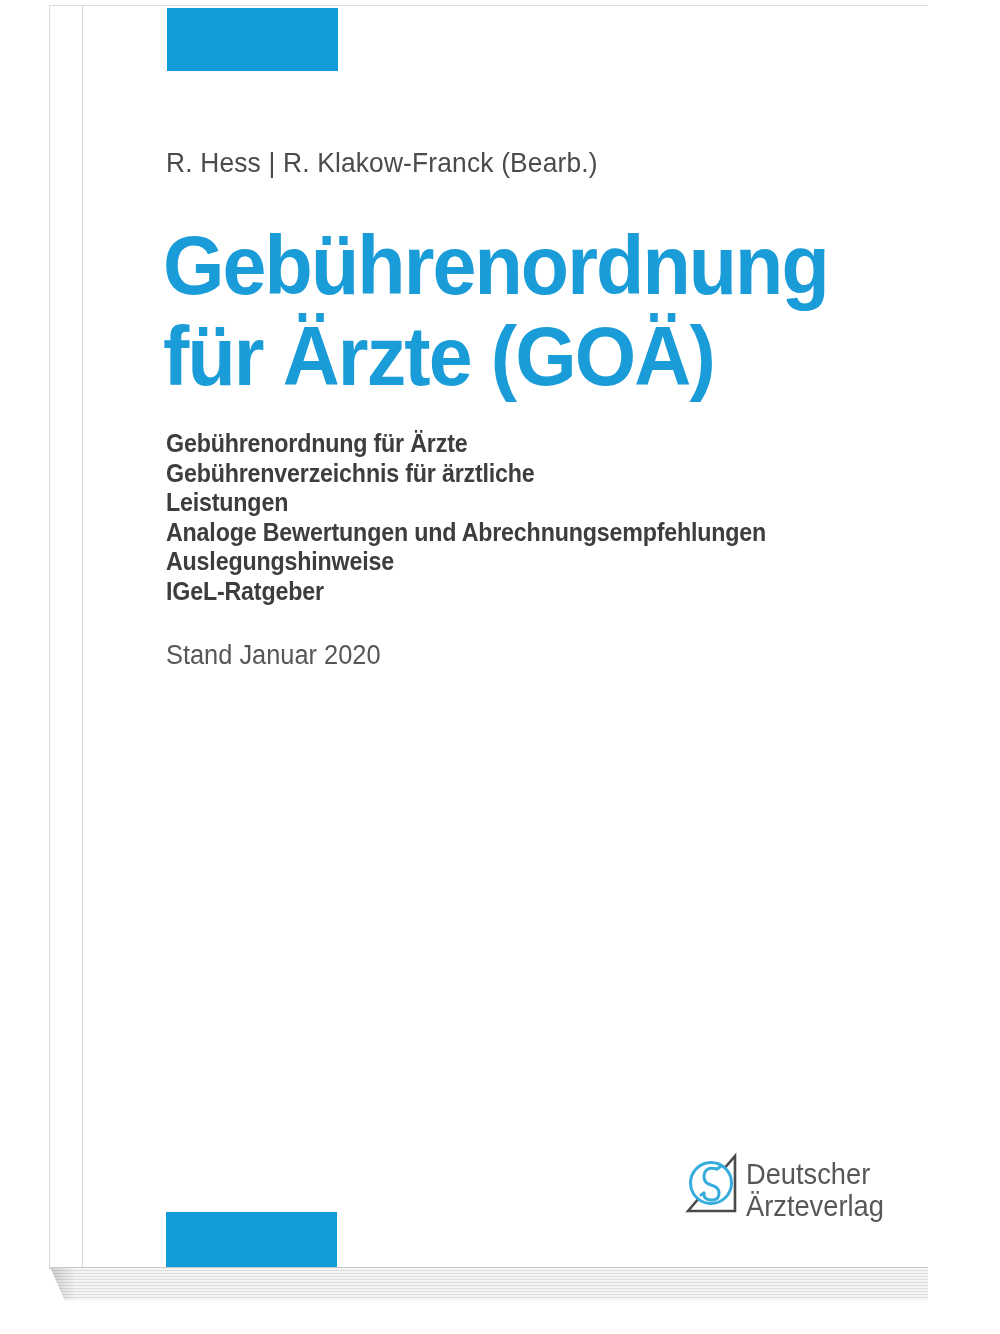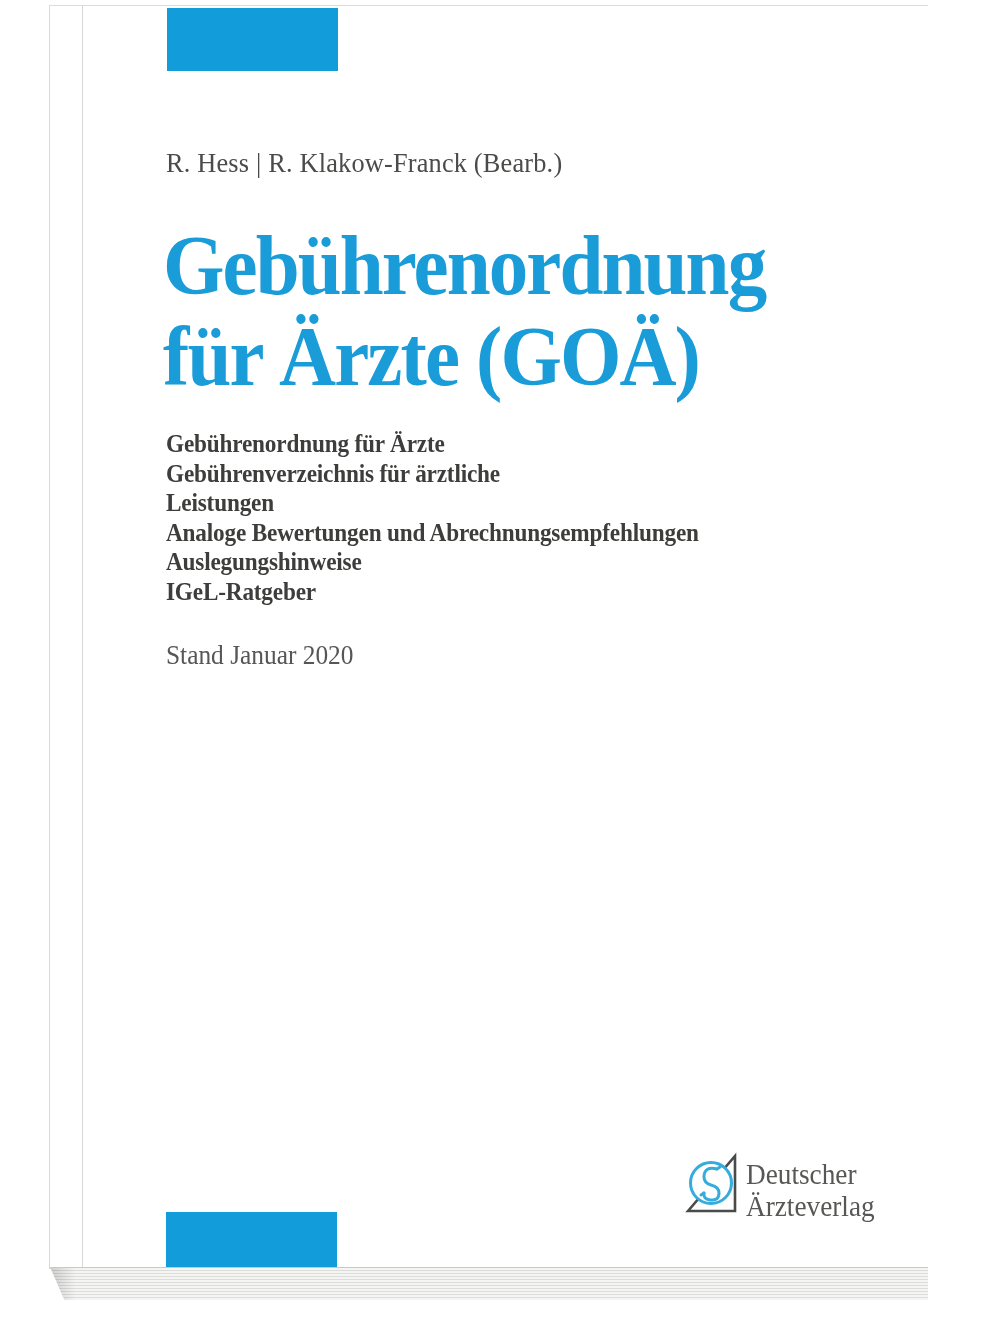--- a/index.html
+++ b/index.html
@@ -1,17 +1,17 @@
 <!DOCTYPE html>
 <html style="--accent_cyan: #129CDA; --title_cyan: #1A9CD8; --logo_circle_cyan: #35ACDC; --text_dark: #3D3D3C; --text_gray: #575756;"><head>
 <meta charset="utf-8">
 <style>
   html,body{margin:0;padding:0;background:#ffffff;}
   .stage{position:relative;width:928px;height:1334px;background:#ffffff;overflow:hidden;
-         font-family:Liberation Serif, serif;}
+         font-family:Liberation Sans, sans-serif;}
   
   .cover{position:absolute;left:49px;top:5px;width:889px;height:1262px;background:#ffffff;
          border-top:1px solid #dcdcdc;border-left:1px solid #d9d9d9;border-bottom:1px solid #cfcfcd;}
   .spine-line{position:absolute;left:82px;top:5px;width:1px;height:1262px;background:#d8d8d8;}
   .right-shadow{position:absolute;left:938px;top:6px;width:15px;height:1261px;
         background:linear-gradient(to right,#e9e9e9,#cdcdcd 55%,#dfdfdf);
         clip-path:polygon(0 0,100% 14px,100% 100%,0 100%);}
   
   .pages{position:absolute;left:50px;top:1267px;width:900px;height:32px;
         background:repeating-linear-gradient(to bottom,#f5f5f3 0 2px,#dcdcda 2px 3px);

